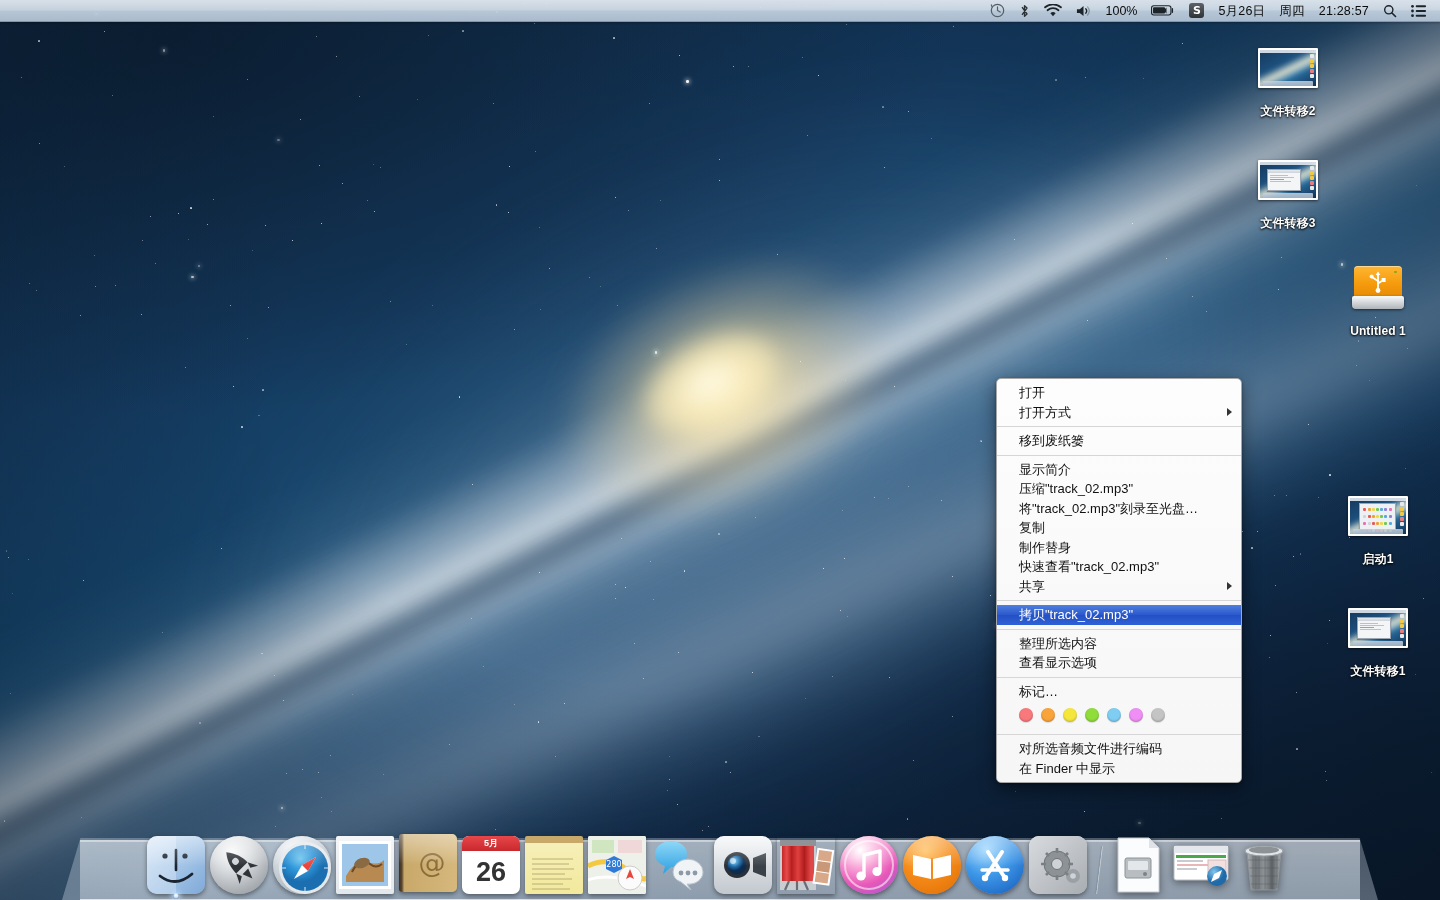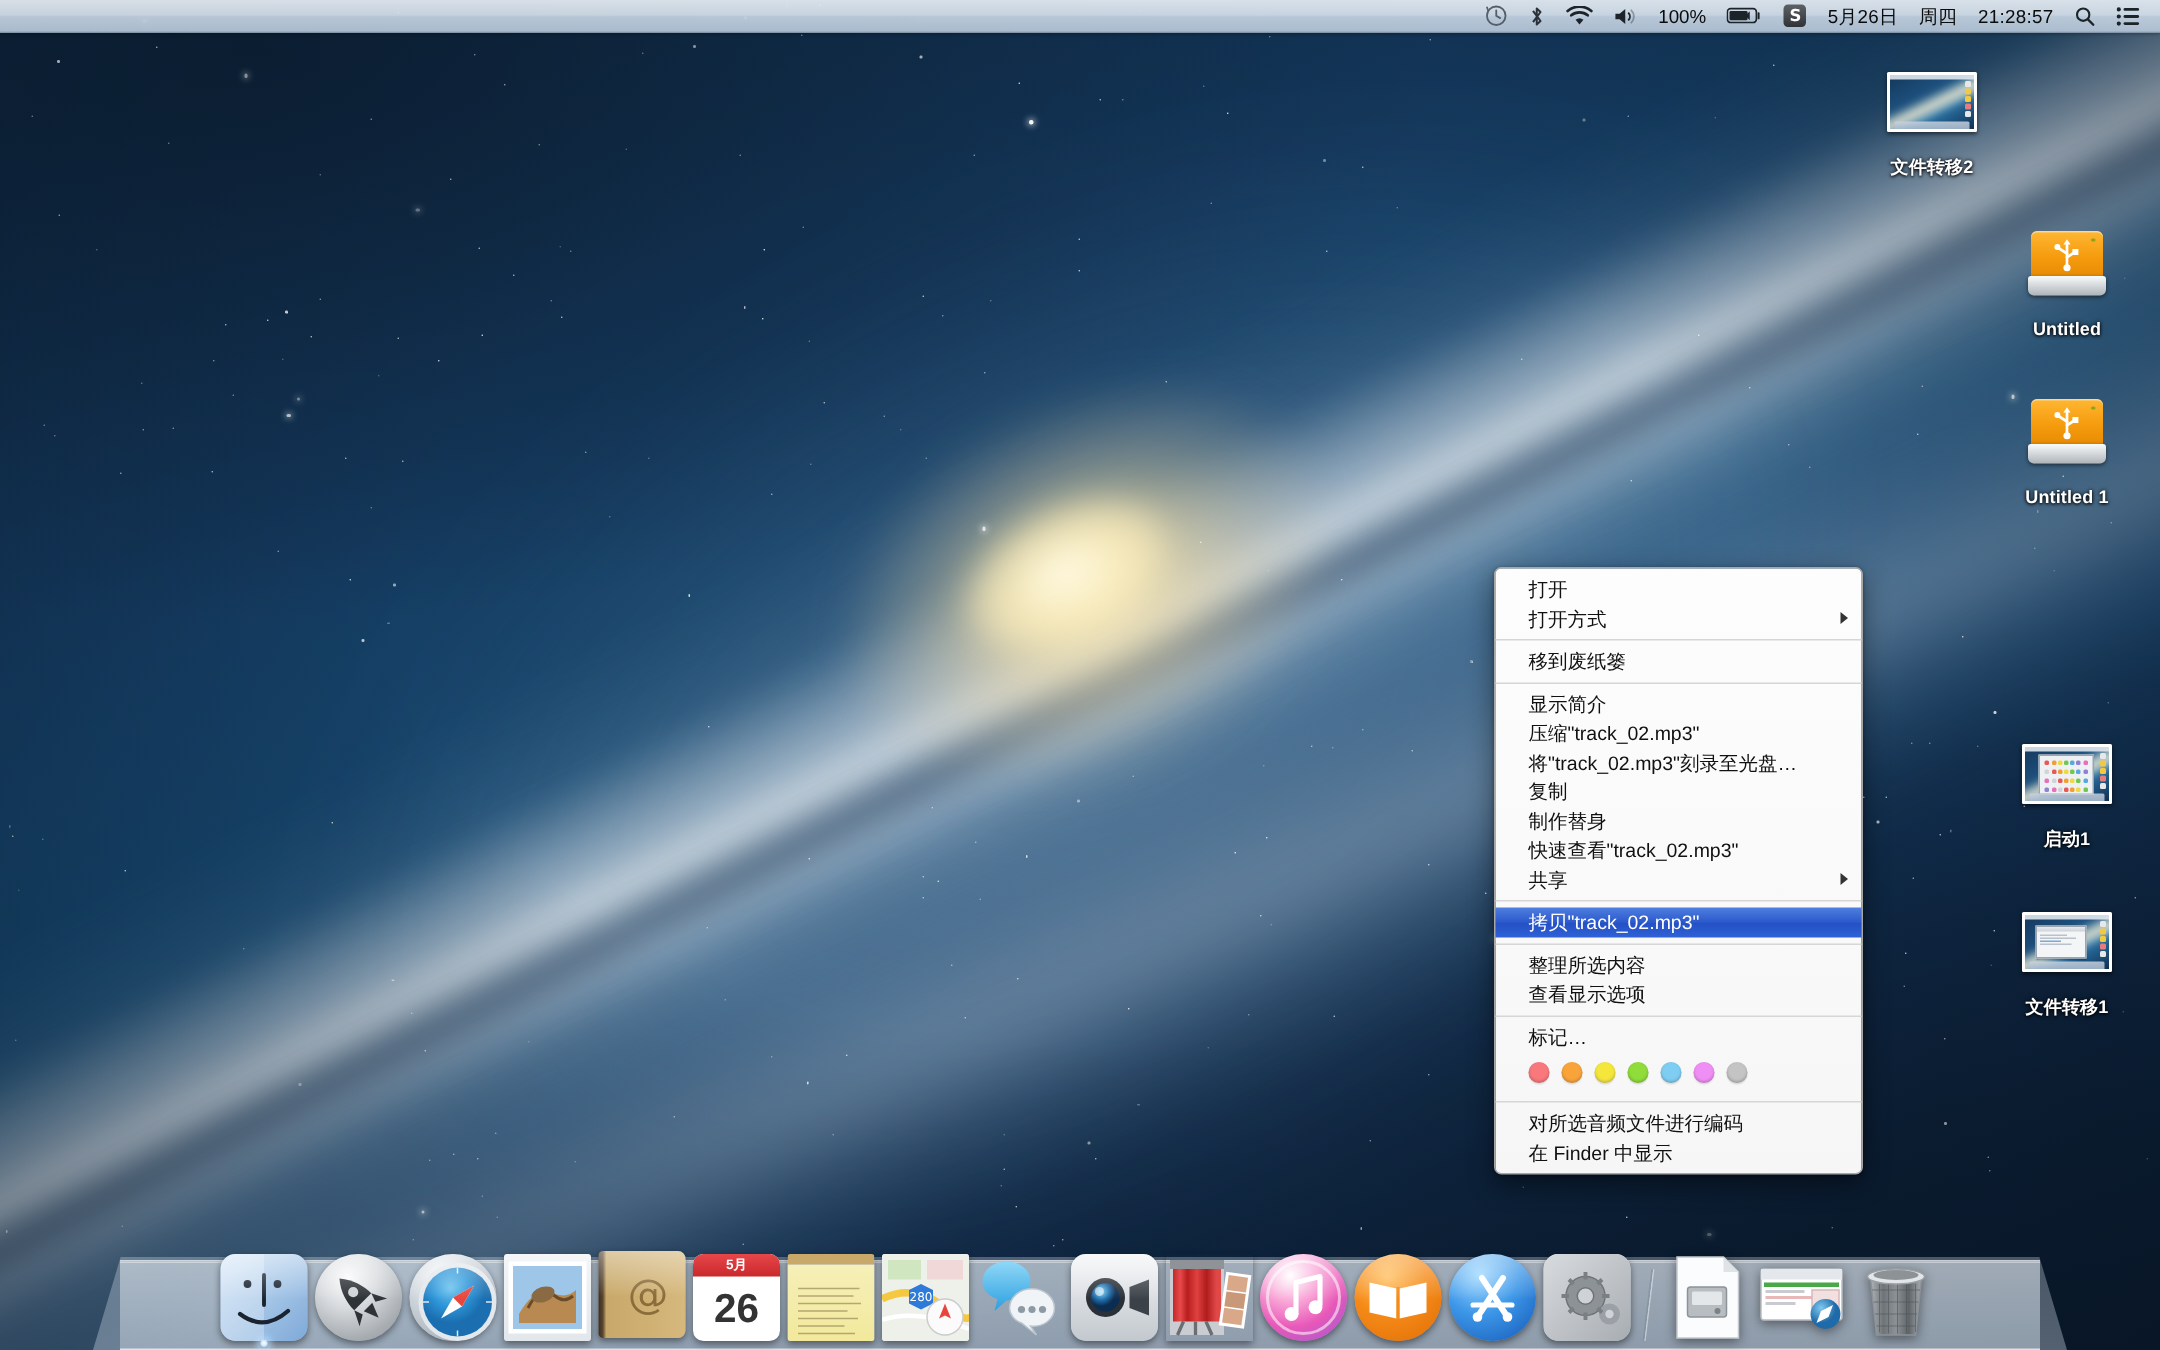--- a/index.html
+++ b/index.html
@@ -685,41 +685,47 @@
               <i style="background:#f5c842"></i>
               <i style="background:#e87b7b"></i>
               <i style="background:#e8e8e8"></i>
             </div>
             <div class="thumb-dock"></div>
           </div>
         </div>
       </div>
       <div class="lbl">文件转移2</div>
     </div>
-    <div class="dicon" style="left: 1320px; top: 144px;">
+    <div class="dicon" style="left: 1230px; top: 148px;">
       <div class="ico">
-        <div class="usbdrive">
-        <div class="usb-body">
-          <svg class="usb-glyph" width="26" height="27" viewBox="0 0 26 27">
-            <g fill="none" stroke="#ffffff" stroke-width="1.8" stroke-linecap="round" stroke-linejoin="round">
-              <path d="M13 4.5V20"></path>
-                <path d="M13 2.5 10.6 6h4.8z" fill="#fff" stroke="none"></path>
-              <path d="M13 12 7.6 8.6"></path>
-                <path d="M13 14.5 18.4 11"></path>
-            </g>
-            <circle cx="13" cy="21.5" r="2.4" fill="#fff"></circle>
-            <rect x="16.6" y="9" width="4" height="4" fill="#fff"></rect>
-            <circle cx="6.6" cy="7.6" r="2" fill="#fff"></circle>
-          </svg>
-          <span class="usb-led"></span>
-        </div>
-        <div class="usb-base"></div>
-      </div>
-      </div>
-      <div class="lbl">Untitled</div>
+        <div class="thumb">
+          <div class="thumb-in">
+            <div class="thumb-gal"></div>
+            <div class="thumb-menubar"></div>
+            <div class="thumb-win" style="left:7px;top:7px;width:34px;height:22px;">
+      <div class="tw-bar"></div>
+              <div class="tw-body">
+      <div class="tw-line" style="width:60%"></div>
+                <div class="tw-line" style="width:80%"></div>
+      <div class="tw-line" style="width:45%;background:#7aa8d8"></div>
+                <div class="tw-line" style="width:70%"></div>
+              </div>
+            </div>
+            <div class="thumb-side">
+              <i style="background:#e8e8e8"></i>
+              <i style="background:#f5c842"></i>
+              <i style="background:#f5c842"></i>
+              <i style="background:#e87b7b"></i>
+              <i style="background:#e8e8e8"></i>
+            </div>
+            <div class="thumb-dock"></div>
+          </div>
+        </div>
+      </div>
+      <div class="lbl">文件转移3</div>
     </div>
     <div class="dicon" style="left: 1320px; top: 256px;">
       <div class="ico">
         <div class="usbdrive">
         <div class="usb-body">
           <svg class="usb-glyph" width="26" height="27" viewBox="0 0 26 27">
             <g fill="none" stroke="#ffffff" stroke-width="1.8" stroke-linecap="round" stroke-linejoin="round">
               <path d="M13 4.5V20"></path>
                 <path d="M13 2.5 10.6 6h4.8z" fill="#fff" stroke="none"></path>
               <path d="M13 12 7.6 8.6"></path>

